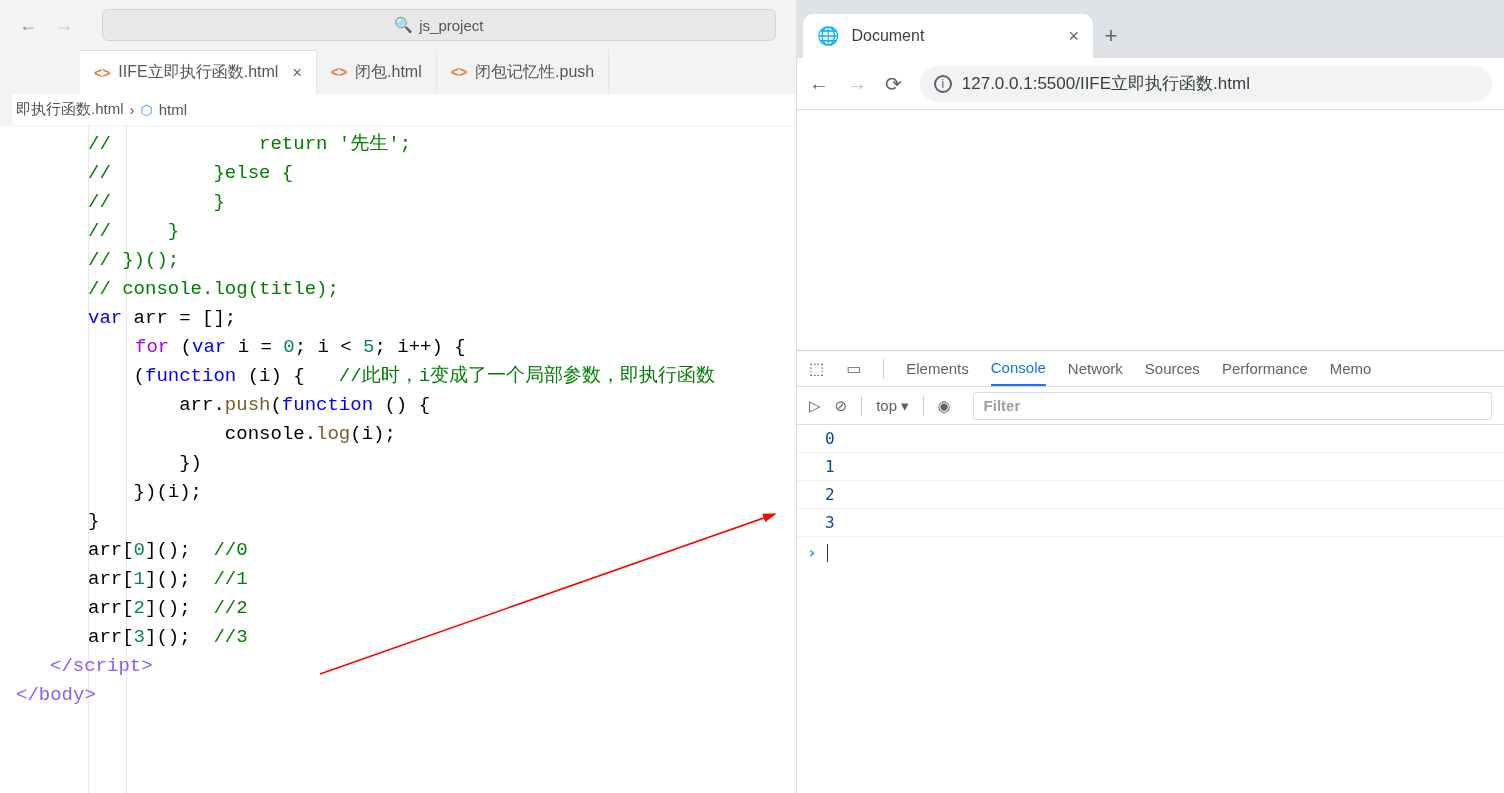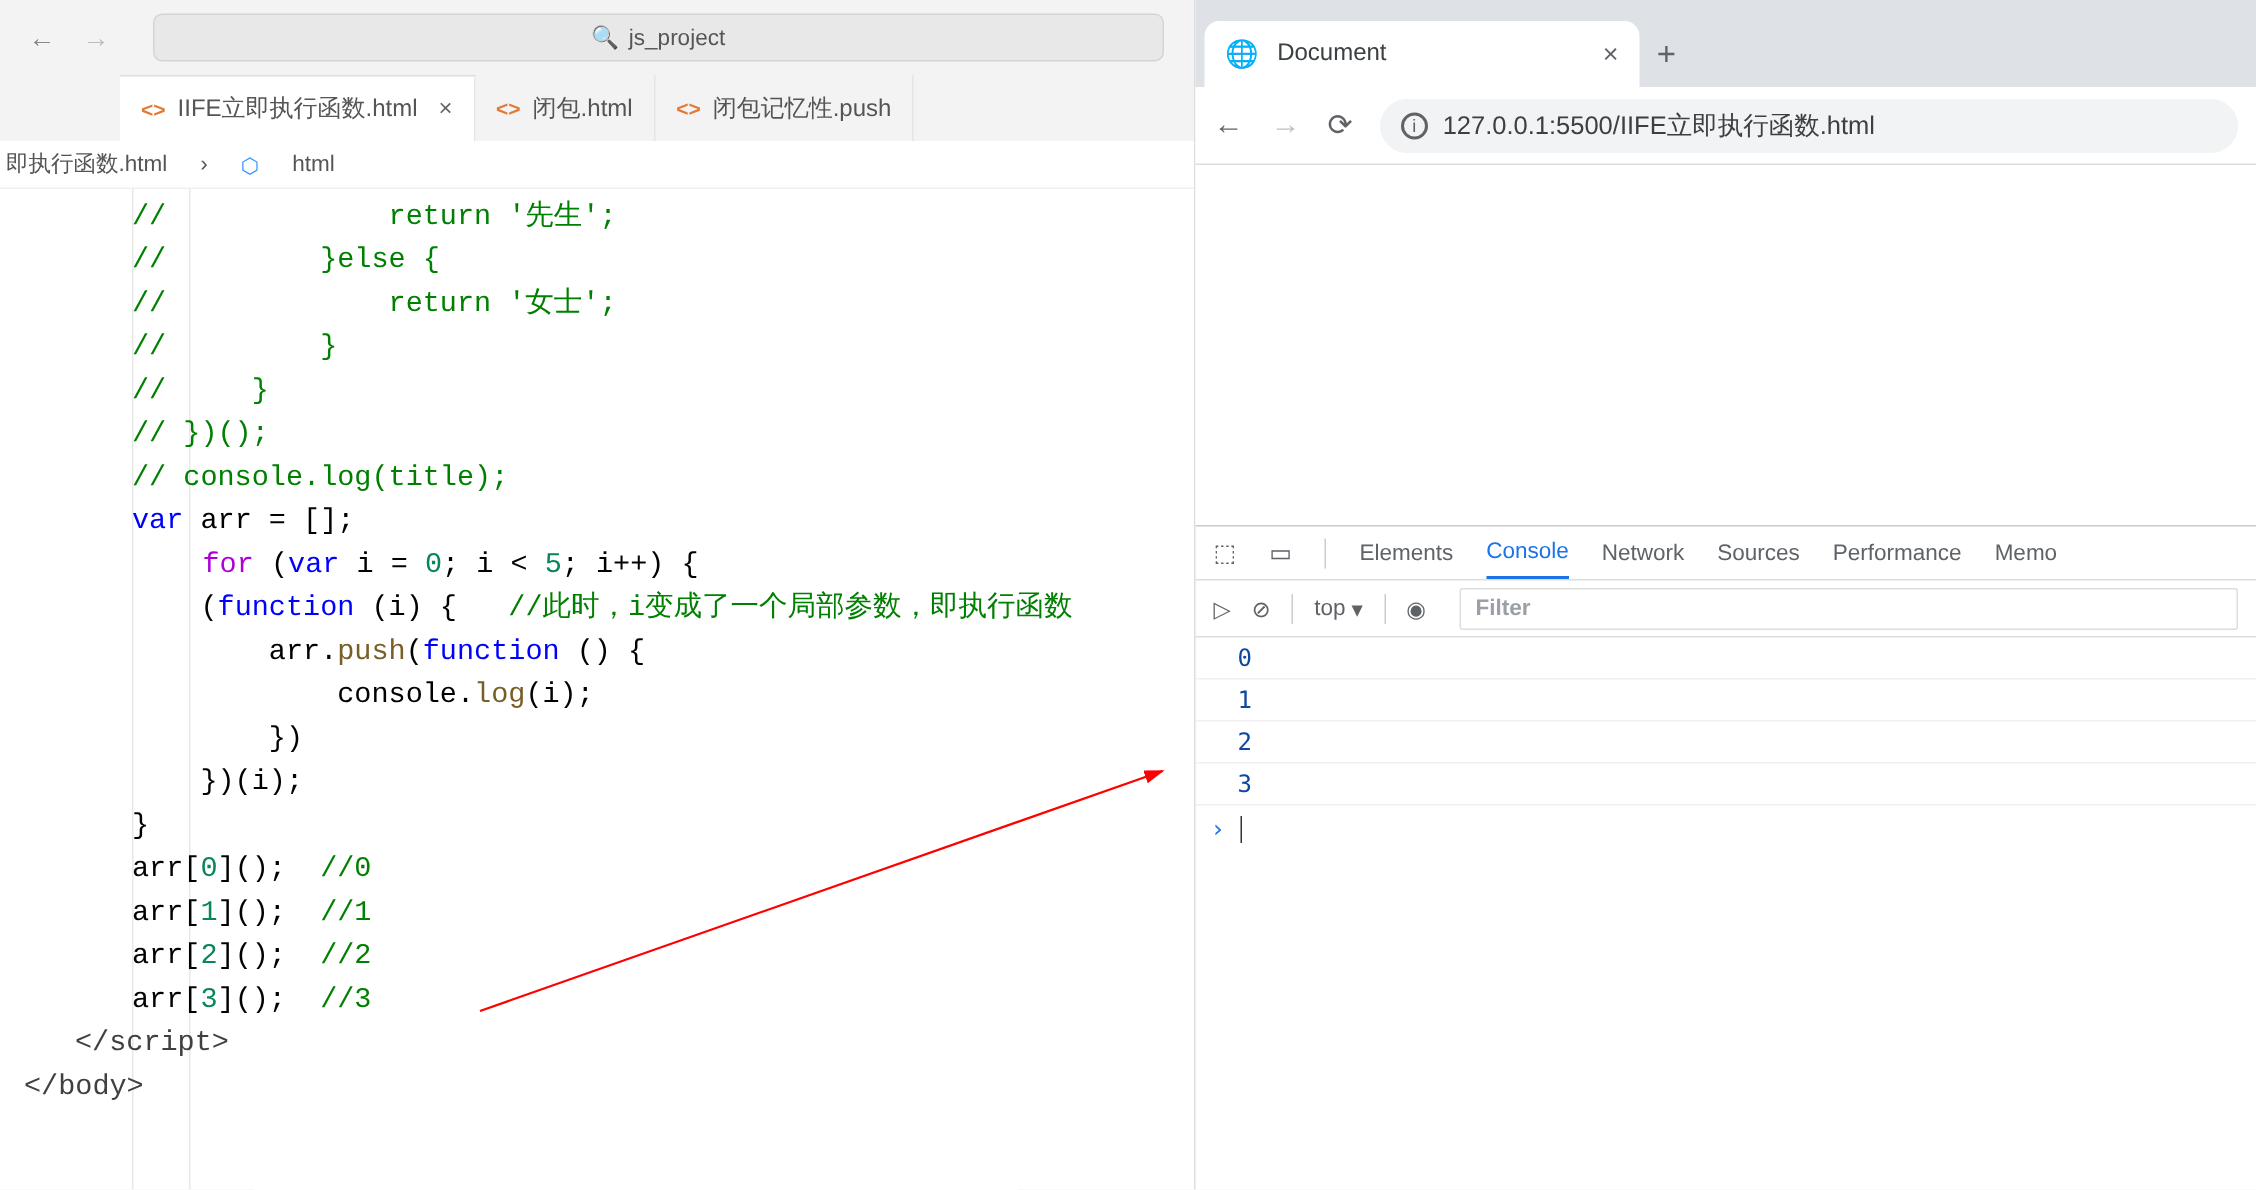--- a/index.html
+++ b/index.html
@@ -7,32 +7,32 @@
 .left-pane { width: 796px; height: 100%; display: flex; flex-direction: column; background: #f3f3f3; }
 .right-pane { width: 708px; height: 100%; display: flex; flex-direction: column; background: #fff; border-left: 1px solid #ddd; }
 .vs-topbar { height: 50px; display: flex; align-items: center; padding: 0 10px; background: #f3f3f3; }
 .nav-arrow { width: 28px; height: 28px; display: flex; align-items: center; justify-content: center; border-radius: 4px; color: #888; font-size: 18px; margin: 0 4px; }
 .search-box { flex: 1; margin-left: 20px; margin-right: 10px; height: 32px; background: #e8e8e8; border: 1px solid #d4d4d4; border-radius: 6px; display: flex; align-items: center; justify-content: center; color: #555; font-size: 15px; gap: 6px; }
 .tab-row { height: 44px; display: flex; align-items: stretch; background: #f3f3f3; padding-left: 80px; }
 .ed-tab { display: flex; align-items: center; padding: 0 14px; gap: 8px; color: #555; font-size: 16px; border-right: 1px solid #e5e5e5; }
 .ed-tab.active { background: #fff; border-top: 1px solid #ddd; }
 .tab-icon { color: #e37933; font-weight: bold; font-size: 14px; }
 .close-x { color: #666; font-size: 16px; margin-left: 6px; }
-.breadcrumb { height: 32px; background: #fff; display: flex; align-items: center; padding-left: 4px; color: #555; font-size: 15px; gap: 22px; border-bottom: 1px solid #f0f0f0; }
+.breadcrumb { height: 32px; background: #fff; display: flex; align-items: center; padding-left: 4px; color: #555; font-size: 15px; gap: 6px; border-bottom: 1px solid #f0f0f0; margin-left: 12px; }
 .bc-cube { color: #3794ff; font-size: 14px; }
 .editor { flex: 1; background: #fff; position: relative; font-family: Consolas, "Courier New", monospace; font-size: 19px; line-height: 29px; padding-top: 4px; overflow: hidden; }
 .code-line { white-space: pre; padding-left: 88px; position: relative; }
 .guide { position: absolute; top: 0; bottom: 0; width: 1px; background: #e8e8e8; }
 .c-comment { color: #008000; }
 .c-blue { color: #0000ff; }
 .c-brown { color: #795e26; }
 .c-purple { color: #af00db; margin-left: 47px; }
 .c-black { color: #000; }
 .c-num { color: #098658; }
-.c-red { color: #404040; }
+.c-red { color: #8b5cf6; }
 .arrow-svg { position: absolute; pointer-events: none; }
 .browser-tabbar { height: 58px; background: #dee1e6; display: flex; align-items: flex-end; padding-left: 6px; }
 .br-tab { background: #fff; height: 44px; border-radius: 10px 10px 0 0; display: flex; align-items: center; padding: 0 14px; min-width: 290px; gap: 12px; font-size: 16px; color: #3c4043; }
 .br-tab-close { margin-left: auto; color: #5f6368; font-size: 18px; }
 .br-newtab { width: 36px; display: flex; align-items: center; justify-content: center; color: #5f6368; font-size: 22px; height: 44px; }
 .browser-toolbar { height: 52px; background: #fff; display: flex; align-items: center; padding: 0 12px; gap: 18px; border-bottom: 1px solid #ddd; }
 .br-nav { color: #5f6368; font-size: 20px; }
 .addr-bar { flex: 1; height: 36px; background: #f1f3f4; border-radius: 18px; display: flex; align-items: center; padding: 0 14px; gap: 10px; color: #3c4043; font-size: 17px; }
 .addr-info { width: 18px; height: 18px; border: 2px solid #5f6368; border-radius: 50%; display: flex; align-items: center; justify-content: center; font-size: 12px; color: #5f6368; }
 .page-content { height: 240px; background: #fff; }
@@ -82,21 +82,20 @@
     <span>›</span>
     <span class="bc-cube">⬡</span>
     <span>html</span>
   </div>
 
   <div class="editor">
     <div class="guide" style="left:88px"></div>
     <div class="guide" style="left:126px"></div>
     <div class="code-line"><span class="c-comment">//             return '先生';</span></div>
     <div class="code-line"><span class="c-comment">//         }else {</span></div>
-    <div class="code-line"><span class="c-comment">//             return '女士';</span></div>
     <div class="code-line"><span class="c-comment">//         }</span></div>
     <div class="code-line"><span class="c-comment">//     }</span></div>
     <div class="code-line"><span class="c-comment">// })();</span></div>
     <div class="code-line"><span class="c-comment">// console.log(title);</span></div>
     <div class="code-line"></div>
     <div class="code-line"><span class="c-blue">var</span><span class="c-black"> arr = [];</span></div>
     <div class="code-line"><span class="c-purple">for</span><span class="c-black"> (</span><span class="c-blue">var</span><span class="c-black"> i = </span><span class="c-num">0</span><span class="c-black">; i &lt; </span><span class="c-num">5</span><span class="c-black">; i++) {</span></div>
     <div class="code-line"><span class="c-black">    (</span><span class="c-blue">function</span><span class="c-black"> (i) {   </span><span class="c-comment">//此时，i变成了一个局部参数，即执行函数</span></div>
     <div class="code-line"><span class="c-black">        arr.</span><span class="c-brown">push</span><span class="c-black">(</span><span class="c-blue">function</span><span class="c-black"> () {</span></div>
     <div class="code-line"><span class="c-black">            console.</span><span class="c-brown">log</span><span class="c-black">(i);</span></div>

